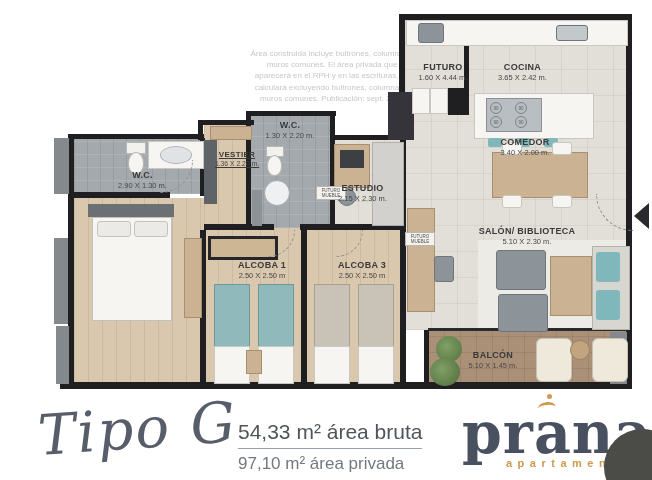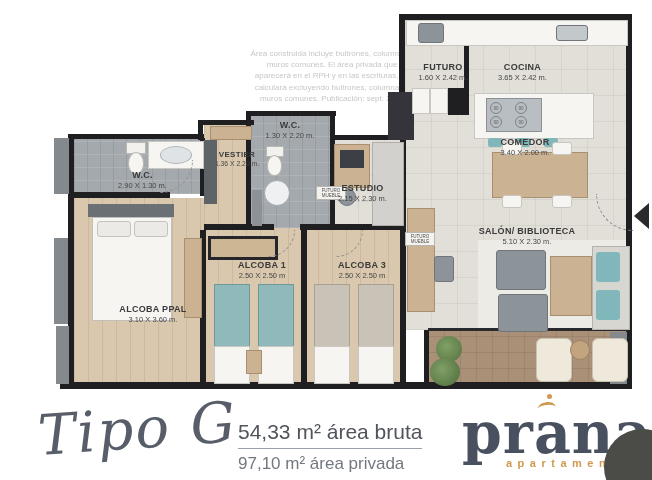--- a/index.html
+++ b/index.html
@@ -171,56 +171,56 @@
   <div class="abs white" style="left:358px;top:346px;width:34px;height:36px;"></div>
 
   <div class="abs arc" style="left:160px;top:160px;width:32px;height:32px;border-left:none;border-top:none;border-radius:0 0 100% 0;"></div>
   <div class="abs arc" style="left:596px;top:194px;width:36px;height:36px;border-right:none;border-top:none;border-radius:0 0 0 100%;"></div>
   <div class="abs arc" style="left:268px;top:230px;width:26px;height:26px;border-left:none;border-top:none;border-radius:0 0 100% 0;"></div>
   <div class="abs arc" style="left:336px;top:230px;width:26px;height:26px;border-left:none;border-top:none;border-radius:0 0 100% 0;"></div>
   <div class="abs" style="left:634px;top:203px;width:0;height:0;border-top:13px solid transparent;border-bottom:13px solid transparent;border-right:15px solid #2a2a2c;"></div>
 
   <div class="abs rlabel" style="left:408px;top:62px;width:70px;">
     <div class="rname">FUTURO</div>
-    <div class="rdims">1.60 X 2.42 m.</div>
+    <div class="rdims">1.60 X 4.44 m.</div>
   </div>
   <div class="abs rlabel" style="left:480px;top:62px;width:85px;">
     <div class="rname">COCINA</div>
     <div class="rdims">3.65 X 2.42 m.</div>
   </div>
   <div class="abs rlabel" style="left:470px;top:124px;width:110px;margin-top:13px;">
     <div class="rname">COMEDOR</div>
     <div class="rdims">3.40 X 2.00 m.</div>
   </div>
   <div class="abs rlabel" style="left:437px;top:226px;width:180px;">
     <div class="rname">SALÓN/ BIBLIOTECA</div>
     <div class="rdims">5.10 X 2.30 m.</div>
   </div>
+  <div class="abs rlabel" style="left:448px;top:350px;width:90px;">
+    <div class="rname">BALCÓN</div>
+    <div class="rdims">5.10 X 1.45 m.</div>
+  </div>
   <div class="abs rlabel" style="left:100px;top:170px;width:85px;">
     <div class="rname">W.C.</div>
     <div class="rdims">2.90 X 1.30 m.</div>
   </div>
-  <div class="abs rlabel" style="left:205px;top:150px;width:64px;">
+  <div class="abs rlabel" style="left:205px;top:150px;width:64px;text-decoration:underline;">
     <div class="rname" style="font-size:8px;">VESTIER</div>
     <div class="rdims" style="font-size:6.8px;">1.36 X 2.20 m.</div>
   </div>
   <div class="abs rlabel" style="left:258px;top:120px;width:64px;">
     <div class="rname">W.C.</div>
     <div class="rdims">1.30 X 2.20 m.</div>
   </div>
   <div class="abs tiny" style="left:316px;top:186px;width:26px;">FUTURO MUEBLE</div>
   <div class="abs rlabel" style="left:325px;top:183px;width:75px;">
     <div class="rname">ESTUDIO</div>
     <div class="rdims">2.15 X 2.30 m.</div>
   </div>
   <div class="abs tiny" style="left:405px;top:232px;width:26px;">FUTURO MUEBLE</div>
-  <div class="abs rlabel" style="left:103px;top:304px;width:100px;">
-    <div class="rname">ALCOBA PPAL</div>
-    <div class="rdims">3.10 X 3.60 m.</div>
-  </div>
   <div class="abs rlabel" style="left:212px;top:260px;width:100px;">
     <div class="rname">ALCOBA 1</div>
     <div class="rdims">2.50 X 2.50 m</div>
   </div>
   <div class="abs rlabel" style="left:312px;top:260px;width:100px;">
     <div class="rname">ALCOBA 3</div>
     <div class="rdims">2.50 X 2.50 m</div>
   </div>
 
   <div class="abs tipog" style="left:38px;top:396px;">Tipo G</div>

